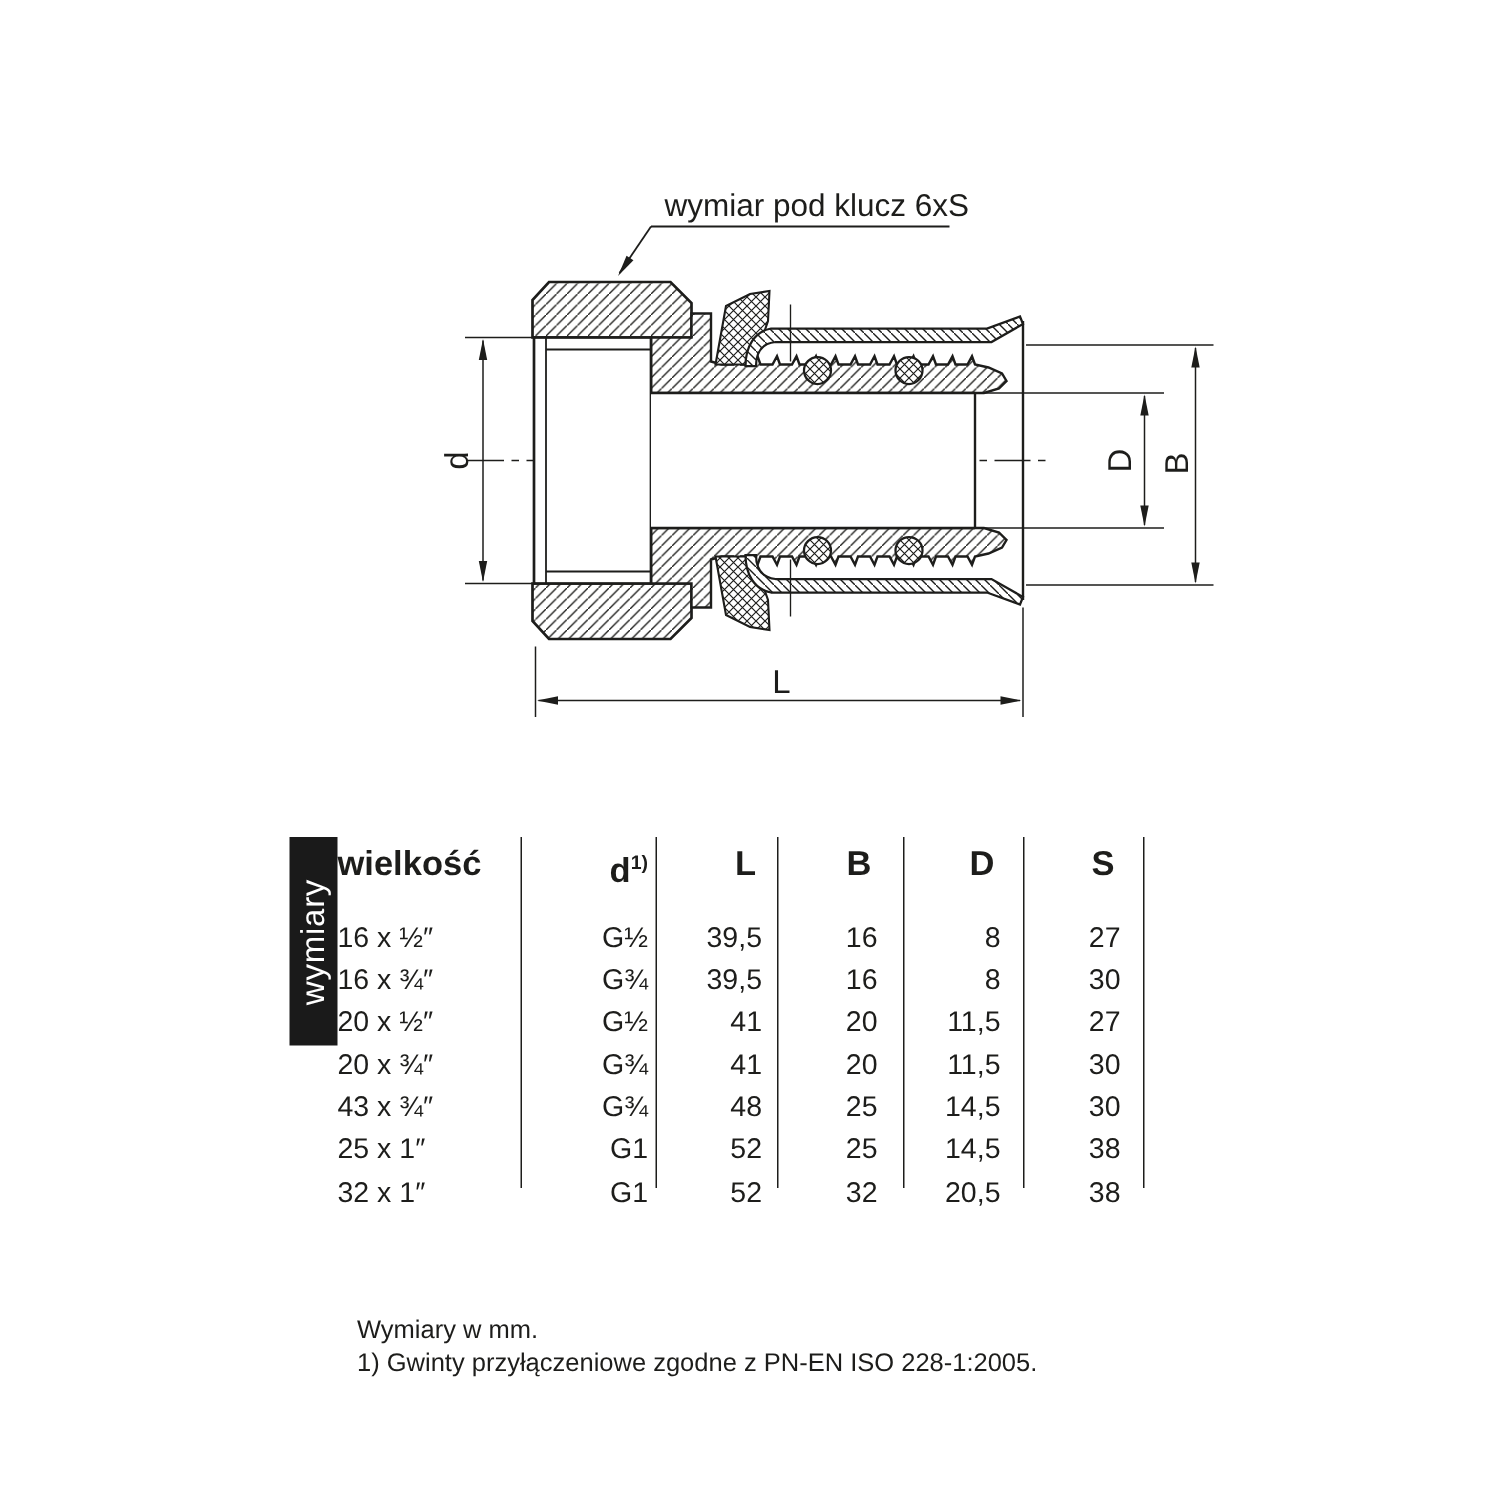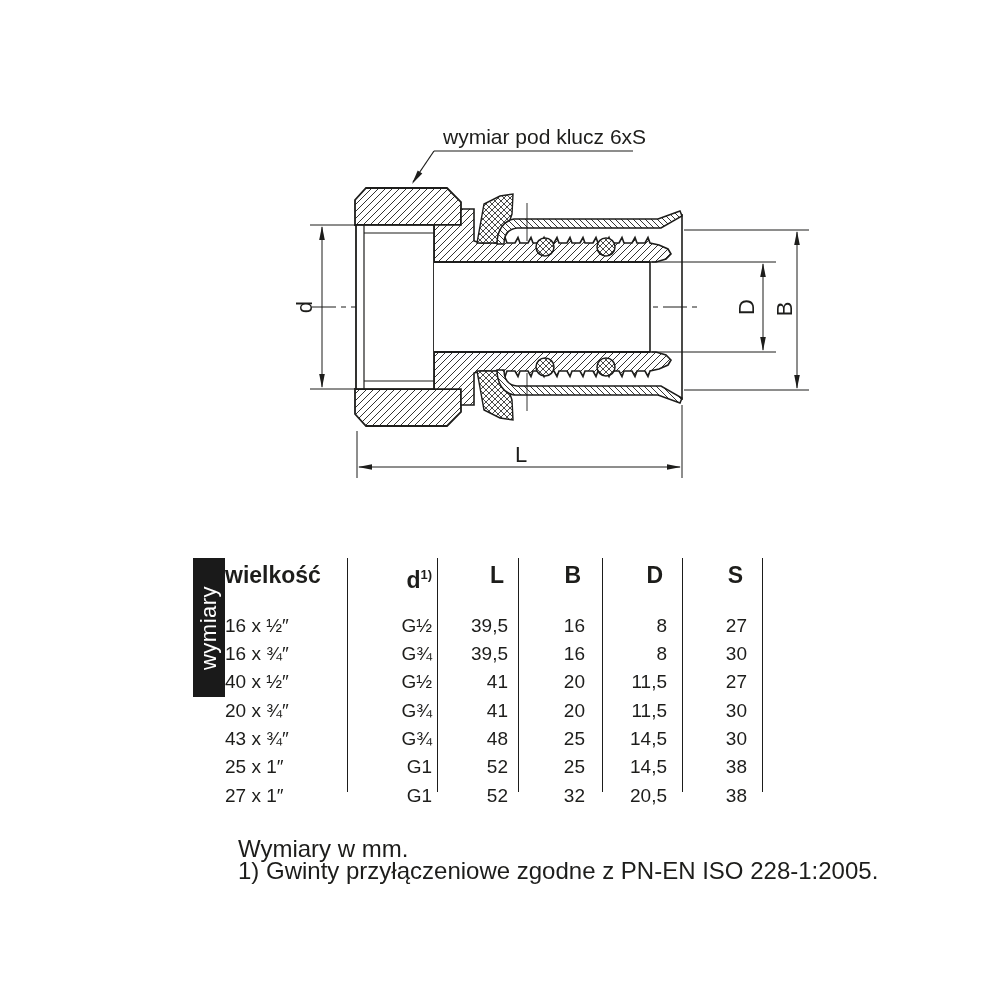--- a/index.html
+++ b/index.html
@@ -25,21 +25,21 @@
   .c-B{left:518px;width:67px;text-align:right;}
   .c-D{left:602px;width:65px;text-align:right;}
   .c-S{left:682px;width:65px;text-align:right;}
   .throw .c-L{width:67px;}
   .throw .c-B{width:63px;}
   .throw .c-D{width:61px;}
   .throw .c-S{width:61px;}
   .throw sup{font-size:13px;vertical-align:9px;font-weight:bold;}
 
   
-  .footer{position:absolute;left:238px;top:838px;font-size:24px;line-height:22px;}
+  .footer{position:absolute;left:238px;top:876px;font-size:17px;line-height:22px;}
 </style>
 </head>
 <body>
 
 <div class="stage">
 
   <svg class="draw" width="1000" height="1000" viewBox="0 0 1000 1000">
     <defs>
       <pattern id="h1" width="7" height="7" patternUnits="userSpaceOnUse">
         <rect width="7" height="7" fill="#ffffff"></rect>
@@ -196,21 +196,21 @@
     </div>
     <div class="trow" style="top:639px">
       <span class="c c-size">16 x ¾″</span>
       <span class="c c-d">G¾</span>
       <span class="c c-L">39,5</span>
       <span class="c c-B">16</span>
       <span class="c c-D">8</span>
       <span class="c c-S">30</span>
     </div>
     <div class="trow" style="top:667px">
-      <span class="c c-size">40 x ½″</span>
+      <span class="c c-size">20 x ½″</span>
       <span class="c c-d">G½</span>
       <span class="c c-L">41</span>
       <span class="c c-B">20</span>
       <span class="c c-D">11,5</span>
       <span class="c c-S">27</span>
     </div>
     <div class="trow" style="top:696px">
       <span class="c c-size">20 x ¾″</span>
       <span class="c c-d">G¾</span>
       <span class="c c-L">41</span>
@@ -228,21 +228,21 @@
     </div>
     <div class="trow" style="top:752px">
       <span class="c c-size">25 x 1″</span>
       <span class="c c-d">G1</span>
       <span class="c c-L">52</span>
       <span class="c c-B">25</span>
       <span class="c c-D">14,5</span>
       <span class="c c-S">38</span>
     </div>
     <div class="trow" style="top:781px">
-      <span class="c c-size">27 x 1″</span>
+      <span class="c c-size">32 x 1″</span>
       <span class="c c-d">G1</span>
       <span class="c c-L">52</span>
       <span class="c c-B">32</span>
       <span class="c c-D">20,5</span>
       <span class="c c-S">38</span>
     </div>
   </div>
 
   <div class="footer">
     <div>Wymiary w mm.</div>

